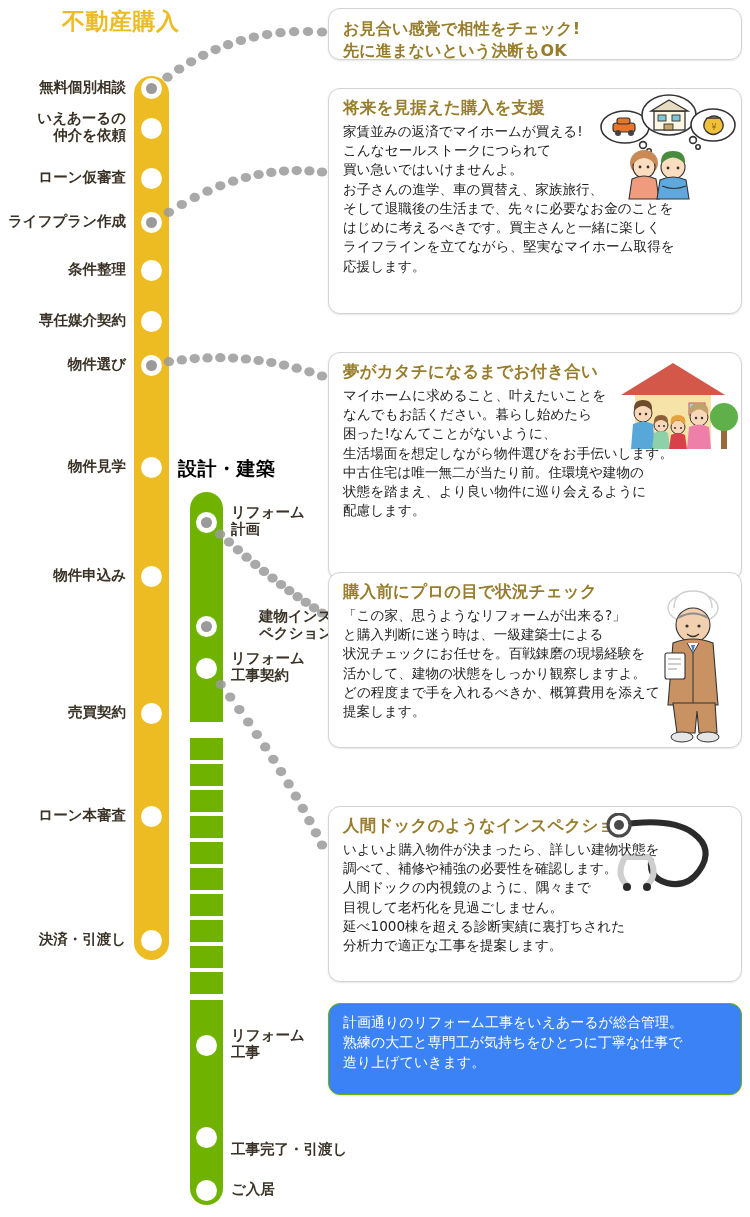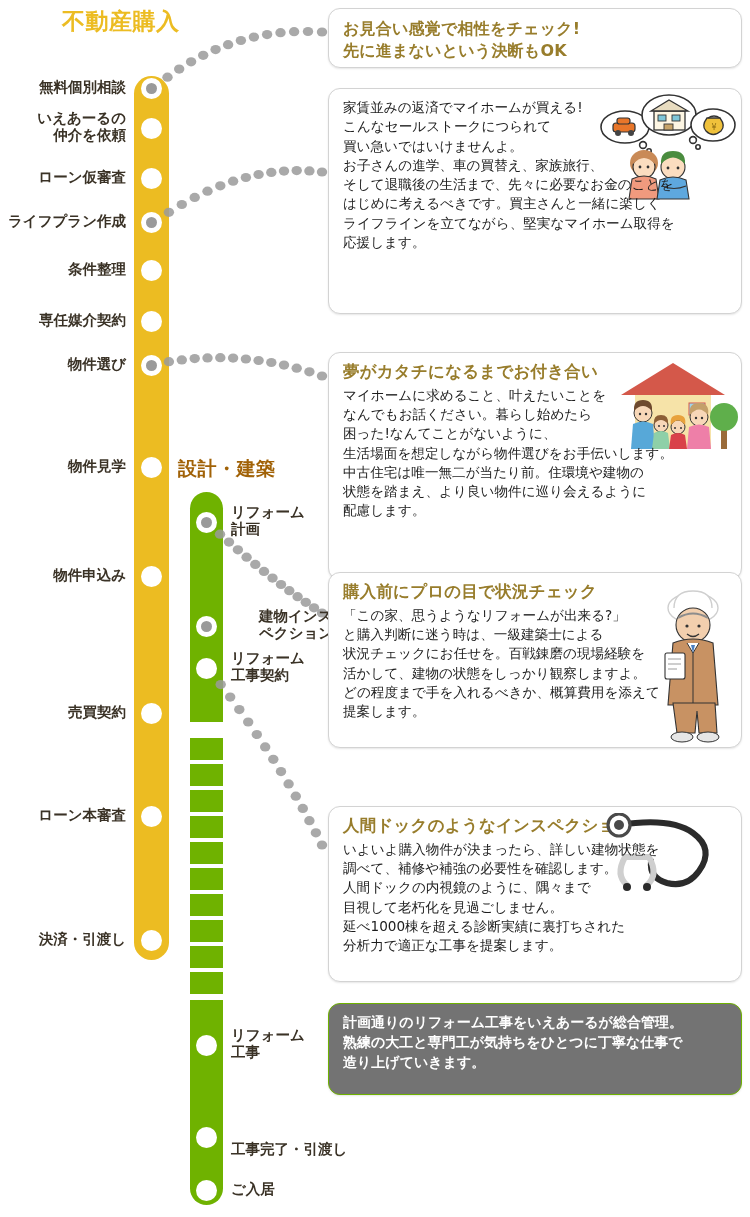--- a/index.html
+++ b/index.html
@@ -25,21 +25,21 @@
   #purchase-title {
     left: 62px;
     top: 6px;
     font-size: 23px;
     color: #ECBC22;
   }
   #design-title {
     left: 178px;
     top: 456px;
     font-size: 19px;
-    color: #a16207;
+    color: #000000;
   }
 
   
   .rail {
     position: absolute;
   }
   #purchase-rail {
     left: 134px;
     top: 76px;
     width: 35px;
@@ -136,23 +136,22 @@
     white-space: pre-line;
     position: relative;
     z-index: 2;
   }
   .callout.title-only .c-title {
     font-size: 16px;
     line-height: 1.35;
     margin: 0;
   }
   .callout.green {
-    background: #737373;
+    background: #3b82f6;
     border-color: #6FB200;
-    font-weight: bold;
   }
   .callout.green .c-body {
     color: #ffffff;
     font-size: 14px;
   }
 
   
   .connector {
     position: absolute;
     pointer-events: none;
@@ -302,21 +301,21 @@
     <div class="dot design" style="top: 1035px;"></div>
     <div class="stage-label right" style="left: 231px; top: 1027px;">リフォーム
 工事</div>
     <div class="dot design" style="top: 1127px;"></div>
     <div class="stage-label right" style="left: 231px; top: 1128px; margin-top: 13px;">工事完了・引渡し</div>
     <div class="dot design" style="top: 1180px;"></div>
     <div class="stage-label right" style="left: 231px; top: 1181px;">ご入居</div>
   </div>
 
 <div id="callouts">
-    <div class="callout title-only" style="left: 328px; top: 8px; width: 414px; height: 60px;">
+    <div class="callout title-only" style="left: 328px; top: 8px; width: 414px; height: 52px;">
       <div class="c-title" style="white-space: pre-line;">お見合い感覚で相性をチェック!
 先に進まないという決断もOK</div>
     </div>
     <div class="callout" style="left: 328px; top: 88px; width: 414px; height: 226px;">
       <div class="art" style="right: 4px; top: 4px;">
     <svg width="140" height="108" viewBox="0 0 140 108">
       <g stroke="#333" stroke-width="1.6" fill="#fff">
         <ellipse cx="28" cy="34" rx="24" ry="16"></ellipse>
         <ellipse cx="72" cy="22" rx="27" ry="20"></ellipse>
         <ellipse cx="116" cy="32" rx="22" ry="16"></ellipse>
@@ -353,20 +352,21 @@
       </g>
       <g>
         <circle cx="76" cy="74" r="12" fill="#FBDDC0" stroke="#333" stroke-width="1.1"></circle>
         <path d="M64 71 q12 -13 24 0 q1 -13 -12 -13 q-13 0 -12 13z" fill="#4A8C3F"></path>
         <circle cx="71" cy="75" r="1.4" fill="#333"></circle>
             <circle cx="81" cy="75" r="1.4" fill="#333"></circle>
         <path d="M63 87 q13 -6 26 0 l3 19 h-32 z" fill="#5EA8DE" stroke="#333" stroke-width="1.1"></path>
         <path d="M65 93 q12 5 24 0" fill="none" stroke="#333" stroke-width="1.1"></path>
       </g>
     </svg></div>
+      <div class="c-title" style="white-space: pre-line;">将来を見据えた購入を支援</div>
       <div class="c-body">家賃並みの返済でマイホームが買える!
 こんなセールストークにつられて
 買い急いではいけませんよ。
 お子さんの進学、車の買替え、家族旅行、
 そして退職後の生活まで、先々に必要なお金のことを
 はじめに考えるべきです。買主さんと一緒に楽しく
 ライフラインを立てながら、堅実なマイホーム取得を
 応援します。</div>
     </div>
     <div class="callout" style="left: 328px; top: 352px; width: 414px; height: 228px;">

